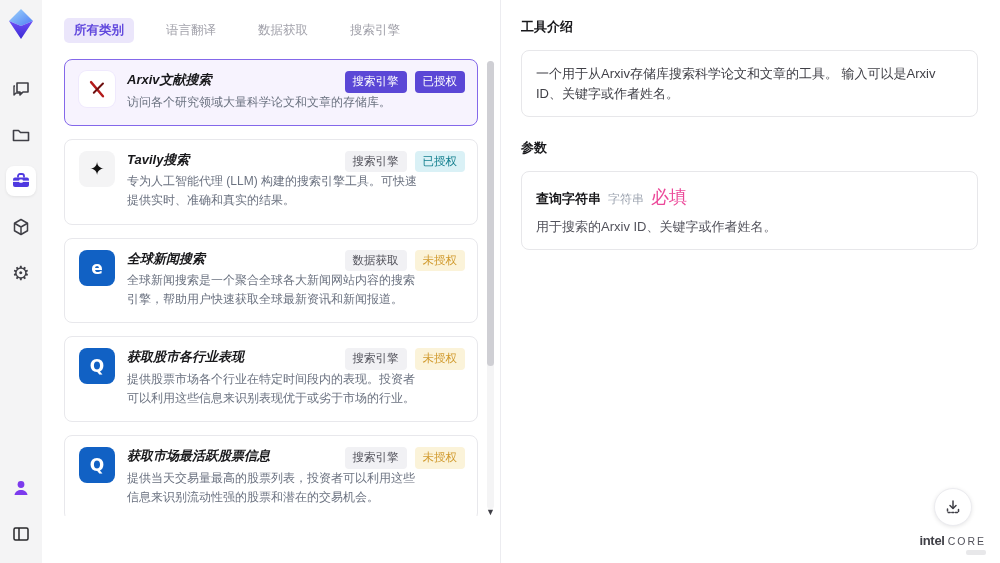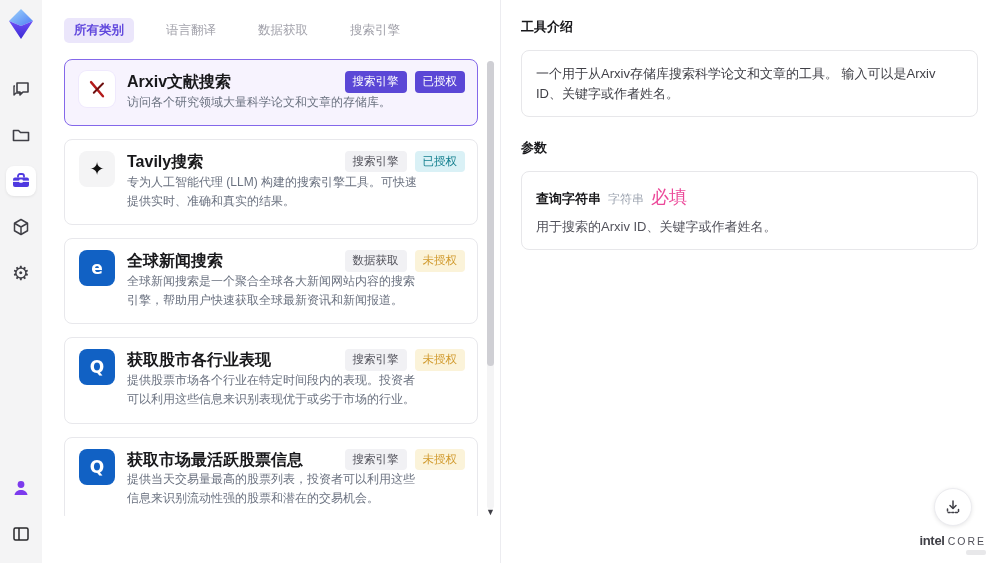--- a/index.html
+++ b/index.html
@@ -26,21 +26,21 @@
   .tool-card { display:flex; gap:12px; border:1px solid #e8e8ec; background:#fff; border-radius:8px; padding:11px 12px 13px 14px; margin-bottom:13px; cursor:pointer; }
   .tool-card.selected { border:1.5px solid #8468ea; background:#f7f3fe; }
   .tool-tile { width:36px; height:36px; border-radius:8px; display:flex; align-items:center; justify-content:center; flex-shrink:0; }
   .tile-arxiv { background:#ffffff; }
   .tool-card.selected .tile-arxiv { box-shadow:0 0 0 1px #efe9fd; }
   .tile-tavily { background:#f4f4f5; color:#111; font-size:18px; }
   .tile-news-blue, .tile-stock-blue { background:#1161c4; }
   .blue-glyph { color:#fff; font-weight:800; font-size:17px; font-family:"DejaVu Sans",sans-serif; }
   .tool-body { flex:1; min-width:0; }
   .tool-head { display:flex; align-items:flex-start; }
-  .tool-name { font-size:16px; font-weight:700; color:#18181b; line-height:1.3; margin-top:1px; }
+  .tool-name { font-size:13px; font-weight:700; color:#18181b; line-height:1.3; margin-top:1px;font-style:italic; }
   .badges { margin-left:auto; display:flex; gap:8px; padding-left:10px; flex-shrink:0; }
   .badge { font-size:11.5px; line-height:1; padding:5px 8px; border-radius:4px; white-space:nowrap; }
   .b-purple { background:#5b47d6; color:#fff; }
   .b-gray   { background:#f1f1f4; color:#52525b; }
   .b-cyan   { background:#daf1f6; color:#15808f; }
   .b-amber  { background:#fbf3d9; color:#d19b2f; }
   .tool-desc { font-size:12px; color:#6b7280; line-height:1.6; margin-top:0; max-width:292px; }
 
   
   .scrollbar { position:absolute; top:2px; right:6px; width:7px; height:448px; background:#f4f4f5; border-radius:4px; }

